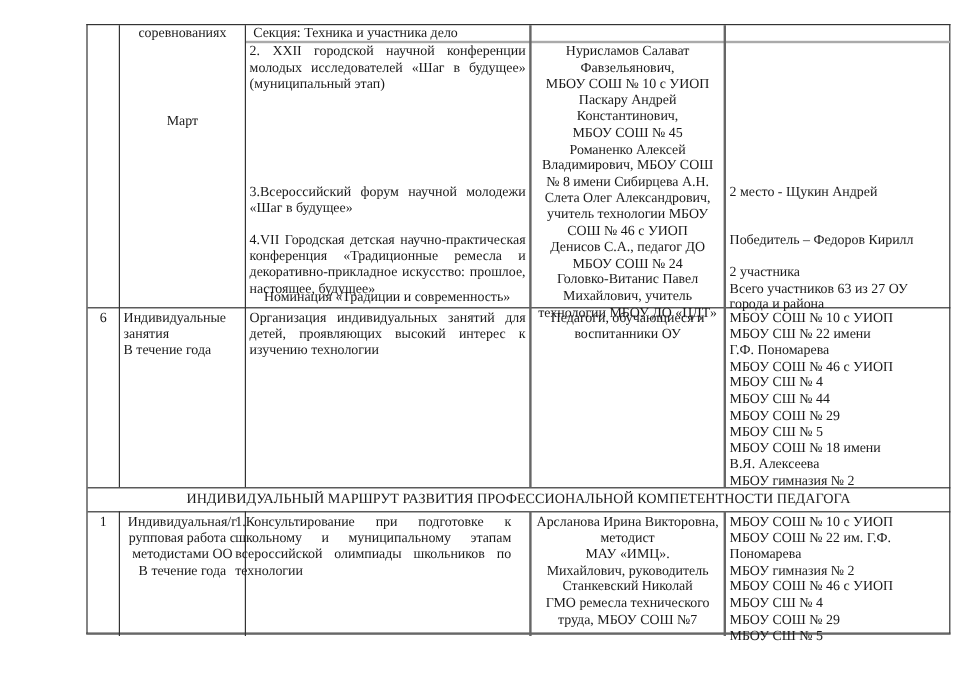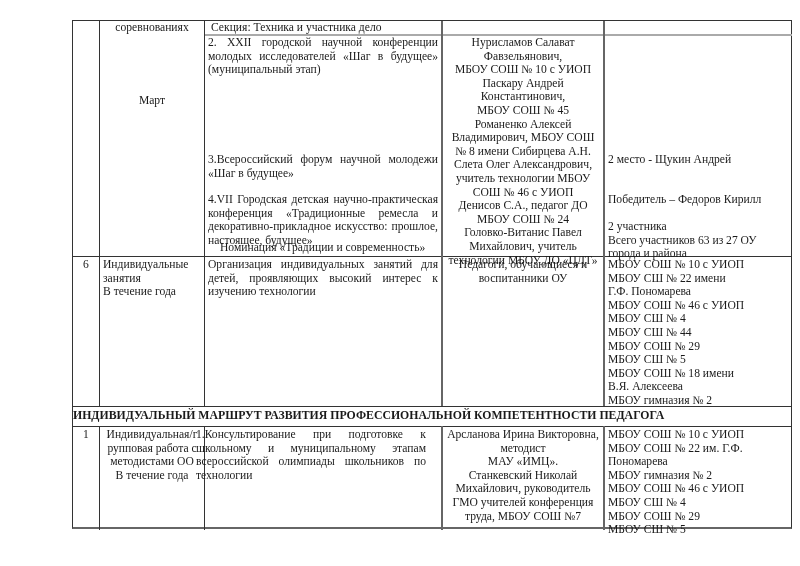--- a/index.html
+++ b/index.html
@@ -6,21 +6,21 @@
   body { width:800px; height:566px; position:relative; overflow:hidden;
          font-family:"Liberation Serif","DejaVu Serif",serif; color:#1a1a1a; font-size:11.6px; line-height:13.6px; }
   .tbl { position:absolute; left:61px; top:20px; width:720px; height:509px; border:1px solid #333; border-bottom:2px solid #666; box-sizing:border-box;margin-left:11px; }
   .hl { position:absolute; left:0; height:0; border-top:1px solid #333; }
   .vl { position:absolute; width:0; border-left:1px solid #333; }
   .gray { border-top:2px solid #aaa; }
   .cell { position:absolute; box-sizing:border-box; padding:0 3px; }
   .c { text-align:center; }
   .j { text-align:justify; text-align-last:left; }
   .line { display:block; white-space:nowrap; }
-  .sec { position:absolute; left:0; width:100%; text-align:left; font-weight:bold; font-size:11.8px; }
+  .sec { position:absolute; left:0; width:100%; text-align:center; font-weight:normal; font-size:11.8px; }
 </style>
 </head>
 <body>
 
 <div class="tbl">
 
   <div class="hl gray" style="top:13px; left:132px; width:587px;"></div>
   <div class="hl" style="top:235px; width:719px;"></div>
   <div class="hl" style="top:385px; width:719px;"></div>
   <div class="hl" style="top:405px; width:719px;"></div>
@@ -103,23 +103,23 @@
     <span class="line">Индивидуальная/г</span>
     <span class="line">рупповая работа с</span>
     <span class="line">методистами ОО</span>
     <span class="line">В течение года</span>
   </div>
   <div class="cell j" style="left:120px; top:407px; width:236px;">1.Консультирование при подготовке к школьному и муниципальному этапам всероссийской олимпиады школьников по технологии</div>
   <div class="cell c" style="left:370px; top:407px; width:160px;">
     <span class="line">Арсланова Ирина Викторовна,</span>
     <span class="line">методист</span>
     <span class="line">МАУ «ИМЦ».</span>
+    <span class="line">Михайлович, руководитель</span>
     <span class="line">Станкевский Николай</span>
-    <span class="line">Михайлович, руководитель</span>
-    <span class="line">ГМО учителей конференция</span>
+    <span class="line">ГМО ремесла технического</span>
     <span class="line">труда, МБОУ СОШ №7</span>
   </div>
   <div class="cell" style="left:532px; top:407px; width:187px;">
     <span class="line">МБОУ СОШ № 10 с УИОП</span>
     <span class="line">МБОУ СОШ № 22 им. Г.Ф.</span>
     <span class="line">Пономарева</span>
     <span class="line">МБОУ гимназия № 2</span>
     <span class="line">МБОУ СОШ № 46 с УИОП</span>
     <span class="line">МБОУ СШ № 4</span>
     <span class="line">МБОУ СОШ № 29</span>

